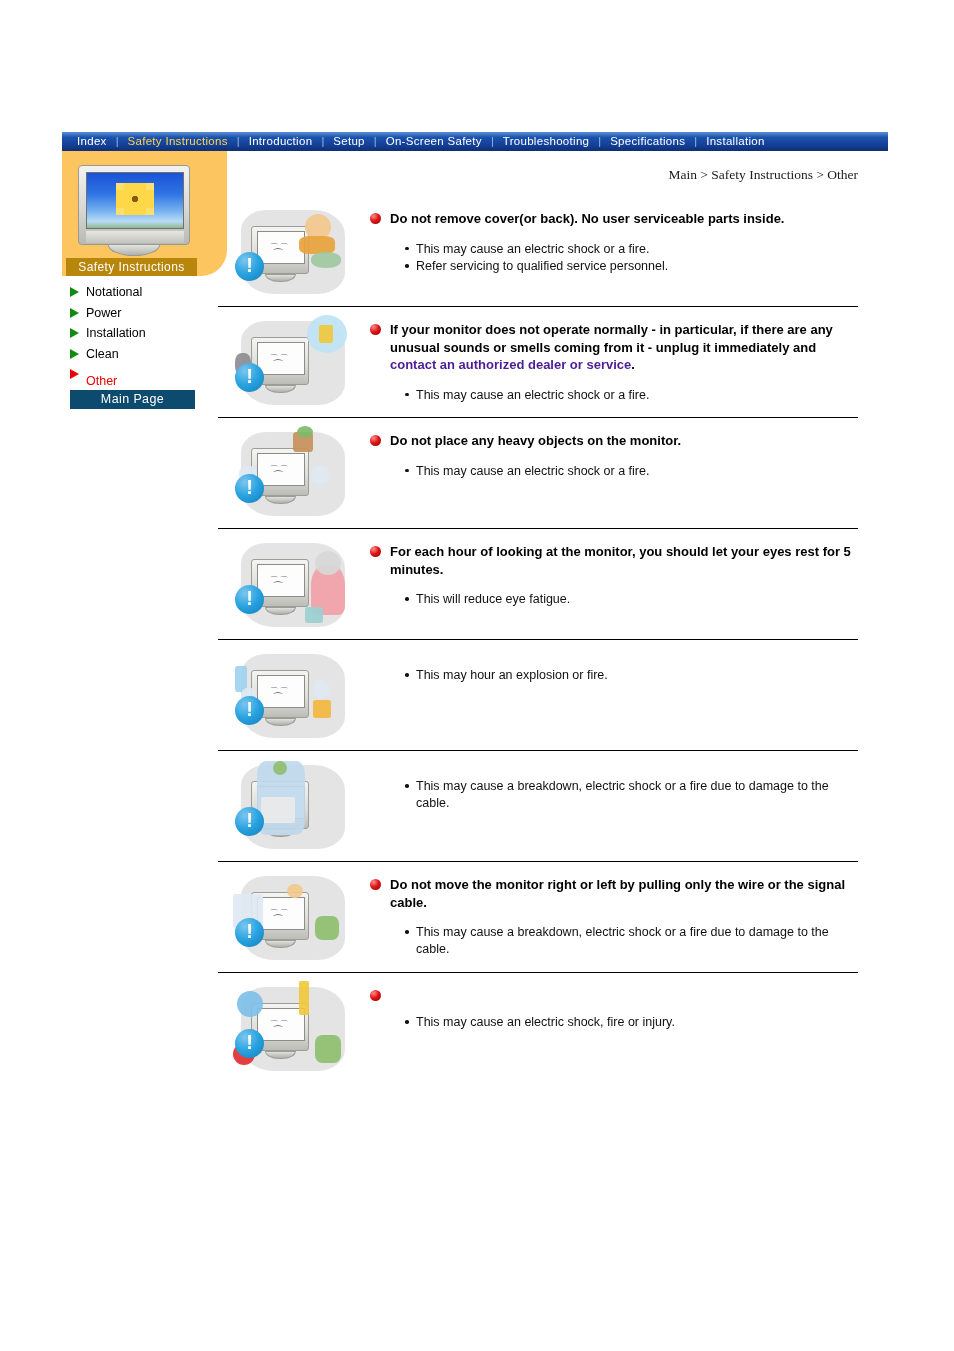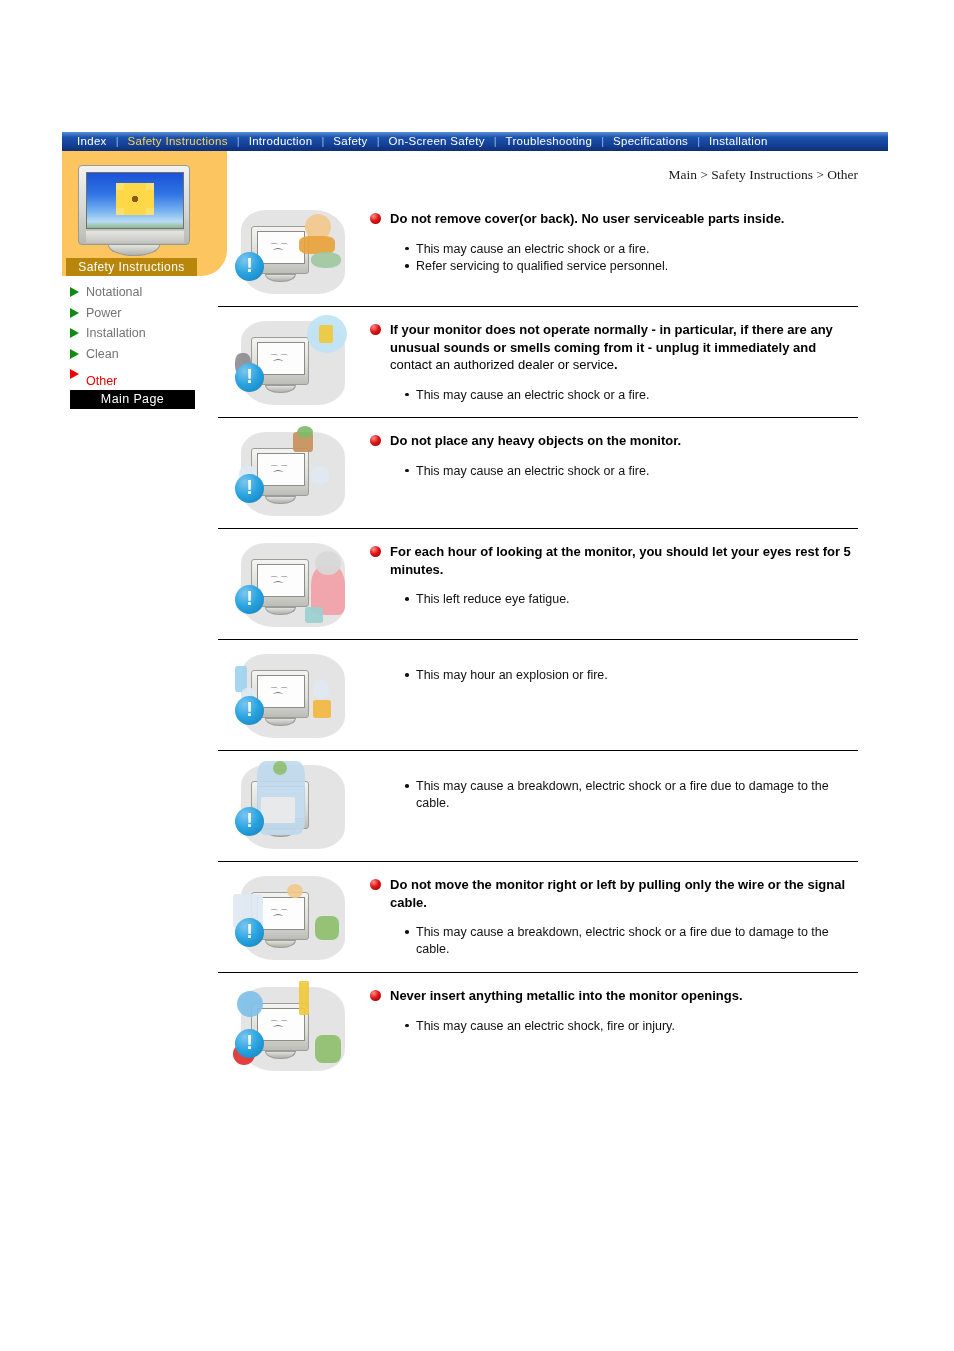--- a/index.html
+++ b/index.html
@@ -141,30 +141,30 @@
     width: 0; height: 0;
     border-top: 5.5px solid transparent;
     border-bottom: 5.5px solid transparent;
     border-left: 9px solid #108a10;
     margin-right: 7px;
     flex: 0 0 auto;
   }
   .side-link.current .tri { border-left-color: #ee0000; }
   .side-label {
     font-size: 12.5px;
-    color: #737373;
+    color: #000000;
   }
   .side-link.current .side-label { color: #ee0000; margin-top: 14px; }
   #main-page-btn {
     position: absolute;
     left: 70px;
     top: 390px;
     width: 125px;
     height: 19px;
-    background: #000000;
+    background: #0c4a6e;
     color: #ffffff;
     font-size: 12.5px;
     line-height: 19px;
     text-align: center;
     letter-spacing: 0.4px;
     cursor: pointer;
   }
 
   
   #breadcrumb {
@@ -259,22 +259,22 @@
     margin-top: 3px;
     margin-right: 9px;
   }
   .head-text {
     font-size: 13px;
     font-weight: bold;
     line-height: 17.5px;
     color: #000000;
   }
   .head-text .lnk {
-    color: #000000;
-    font-weight: normal;
+    color: #4c1d95;
+    font-weight: bold;
   }
   ul.notes {
     margin: 13px 0 0 0;
     padding-left: 46px;
     list-style: none;
   }
   ul.notes li {
     position: relative;
     font-size: 12.5px;
     line-height: 16.5px;
@@ -299,21 +299,21 @@
 </head>
 <body>
 
 <div id="navbar">
     <span class="nav-item">Index</span>
     <span class="nav-sep">|</span>
     <span class="nav-item active">Safety Instructions</span>
     <span class="nav-sep">|</span>
     <span class="nav-item">Introduction</span>
     <span class="nav-sep">|</span>
-    <span class="nav-item">Safety</span>
+    <span class="nav-item">Setup</span>
     <span class="nav-sep">|</span>
     <span class="nav-item">On-Screen Safety</span>
     <span class="nav-sep">|</span>
     <span class="nav-item">Troubleshooting</span>
     <span class="nav-sep">|</span>
     <span class="nav-item">Specifications</span>
     <span class="nav-sep">|</span>
     <span class="nav-item">Installation</span>
   </div>
 
@@ -461,21 +461,21 @@
           <div class="blobdot" style="background: rgb(154, 208, 207); left: 78px; top: 74px; width: 18px; height: 16px; border-radius: 14%; opacity: 0.92;"></div>
           <div class="warn-badge" style="left: 8px; top: 52px;">!</div>
         </div>
       </div>
       <div class="body-col">
         <div class="head-row">
           <span class="red-ball"></span>
           <div class="head-text"><span>For each hour of looking at the monitor, you should let your eyes rest for 5 minutes.</span></div>
         </div>
         <ul class="notes">
-          <li>This left reduce eye fatigue.</li>
+          <li>This will reduce eye fatigue.</li>
         </ul>
       </div>
     </div>
     <div class="divider"></div>
     <div class="section">
       <div class="illo">
         <div class="illo-box" style="width: 130px; height: 100px;">
           <div class="shadow-blob" style="left: 14px; top: 10px; width: 104px; height: 84px;"></div>
           <div class="mini-mon" style="left: 24px; top: 26px; width: 58px; height: 48px;">
             <div class="mini-screen" style="left: 5px; top: 4px; width: 48px; height: 33px;">
@@ -564,20 +564,19 @@
           <div class="blobdot" style="background: rgb(127, 191, 232); left: 10px; top: 14px; width: 26px; height: 26px; border-radius: 50%; opacity: 0.92;"></div>
           <div class="blobdot" style="background: rgb(240, 201, 60); left: 72px; top: 4px; width: 10px; height: 34px; border-radius: 8%; opacity: 0.92;"></div>
           <div class="blobdot" style="background: rgb(143, 191, 111); left: 88px; top: 58px; width: 26px; height: 28px; border-radius: 28%; opacity: 0.92;"></div>
           <div class="blobdot" style="background: rgb(224, 48, 48); left: 6px; top: 66px; width: 22px; height: 22px; border-radius: 50%; opacity: 0.92;"></div>
           <div class="warn-badge" style="left: 8px; top: 52px;">!</div>
         </div>
       </div>
       <div class="body-col">
         <div class="head-row">
           <span class="red-ball"></span>
-          <div class="head-text"><span>Never insert anything metallic into the monitor openings.</span></div>
         </div>
         <ul class="notes">
           <li>This may cause an electric shock, fire or injury.</li>
         </ul>
       </div>
     </div>
   </div>
 
 </body></html>

